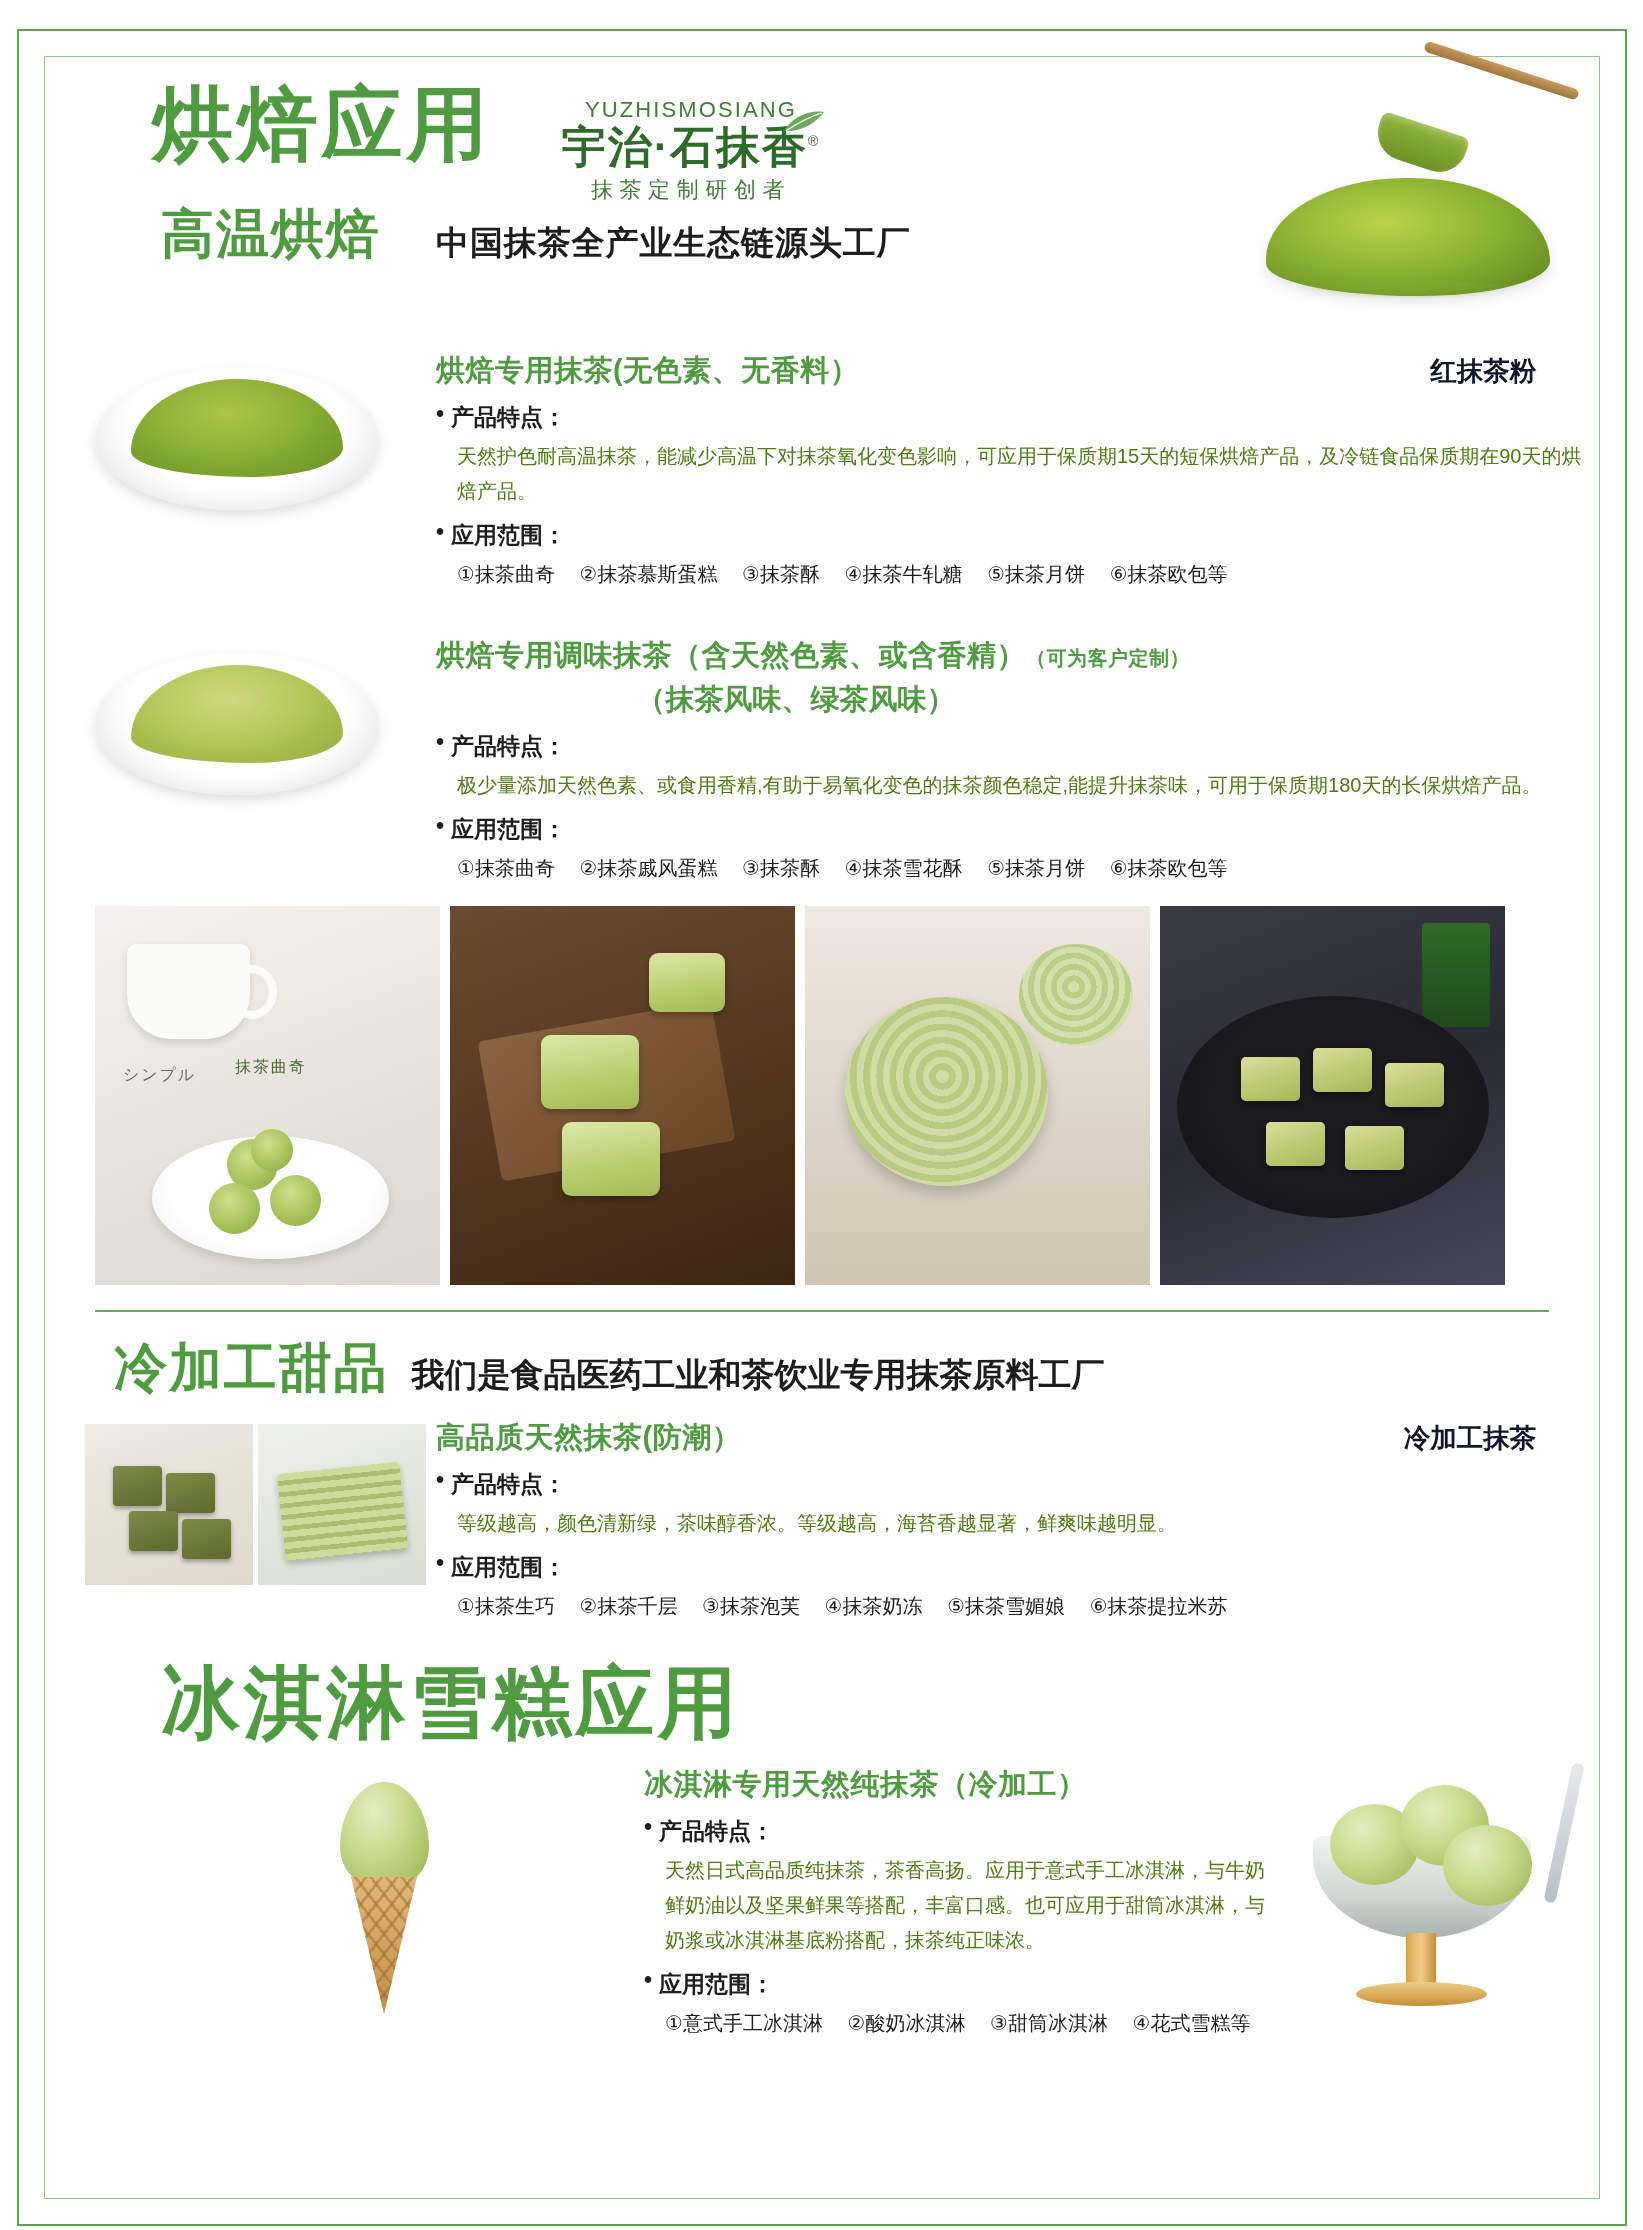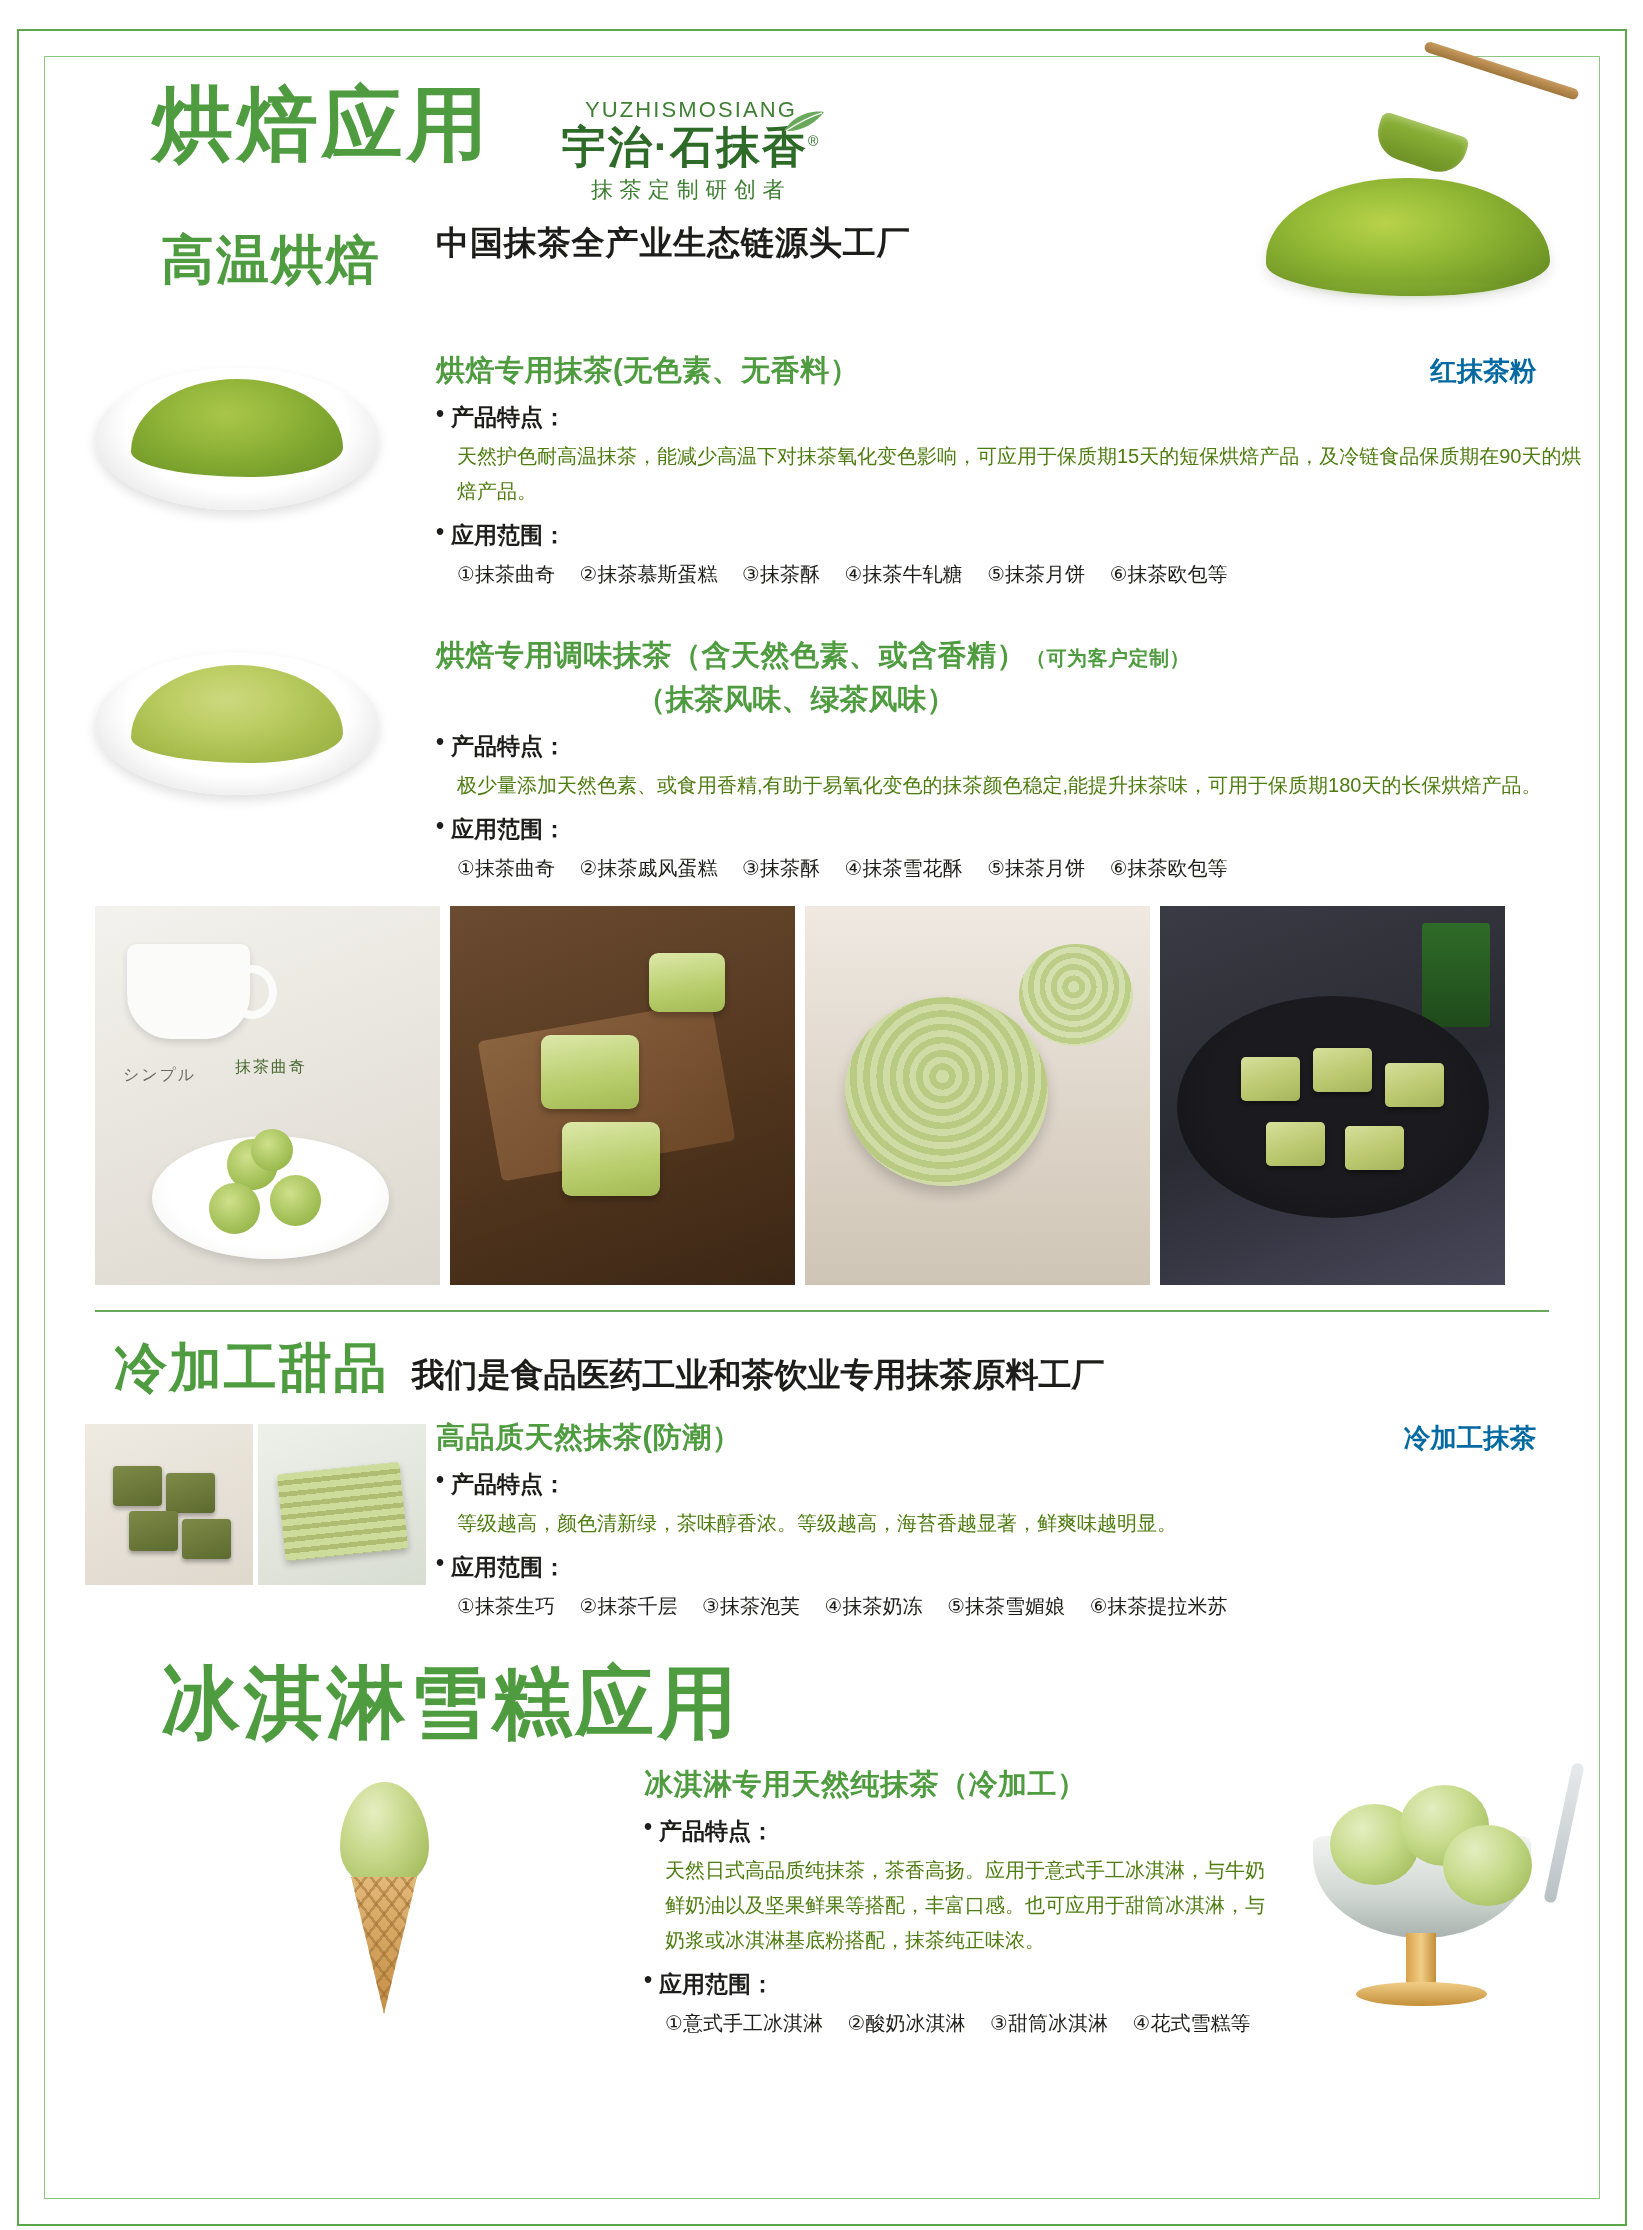--- a/index.html
+++ b/index.html
@@ -49,21 +49,21 @@
     font-size: 81px;
     font-weight: bold;
     color: #4e9c3f;
     letter-spacing: 3.8px;
     line-height: 1;
     white-space: nowrap;
   }
   .title-sub {
     position: absolute;
     left: 104px;
-    top: 158px;
+    top: 132px;
     font-size: 53px;
     font-weight: bold;
     color: #4e9c3f;
     letter-spacing: 1.9px;
     white-space: nowrap;
   }
   .title-slogan {
     position: absolute;
     left: 379px;
     top: 154px;
@@ -224,21 +224,21 @@
     letter-spacing: 0.5px;
     white-space: nowrap;
   }
   .prod-title .note {
     font-size: 20px;
     font-weight: bold;
   }
   .prod-tag {
     font-size: 26.5px;
     font-weight: bold;
-    color: #0369a1;
+    color: #0f172a;
     white-space: nowrap;
     padding-right: 47px;
   }
   .prod-title-2 {
     font-size: 29px;
     font-weight: bold;
     color: #4e9c3f;
     text-align: center;
     margin: 3.8px 0 0 57px;
     width: 606px;

